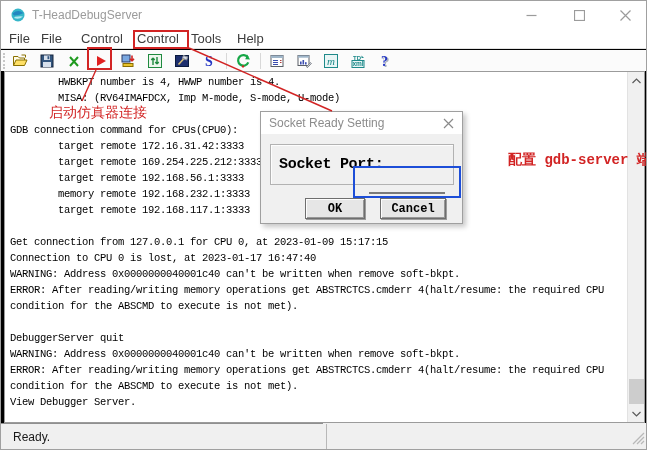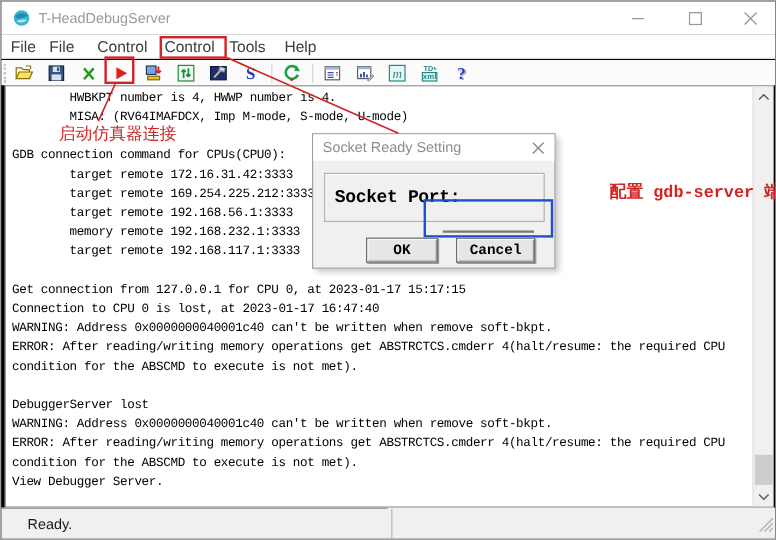--- a/index.html
+++ b/index.html
@@ -75,21 +75,21 @@
   .play-box{left:86px;top:46px;width:25px;height:23px;}
   .overlay-svg{position:absolute;left:0;top:0;width:647px;height:450px;pointer-events:none;}
   .port-note{
     position:absolute;left:461px;top:150px;font-size:14px;font-weight:bold;color:#d22424;white-space:nowrap;
     font-family:Liberation Mono, monospace;
     margin-left:46px;
   }
   
   .statusbar{position:absolute;left:0;top:422px;width:100%;height:27px;background:#f0f0f0;}
   .status-left{position:absolute;left:0;top:0;width:322px;height:100%;border-top:1px solid #8f8f8f;}
-  .status-msg{position:absolute;left:22px;top:6px;font-size:12px;color:#1a1a1a;}
+  .status-msg{position:absolute;left:12px;top:6px;font-size:12px;color:#1a1a1a;}
   .status-div{position:absolute;left:325px;top:1px;width:1px;height:26px;background:#b8b8b8;}
   .resize-grip{position:absolute;right:1px;bottom:1px;}
 </style>
 </head>
 <body>
 
 <div class="window">
 
   <div class="titlebar">
     <span class="app-icon">
@@ -233,27 +233,27 @@
         <div class="cline">        HWBKPT number is 4, HWWP number is 4.</div>
         <div class="cline">        MISA: (RV64IMAFDCX, Imp M-mode, S-mode, U-mode)</div>
         <div class="cline ann">启动仿真器连接</div>
         <div class="cline">GDB connection command for CPUs(CPU0):</div>
         <div class="cline">        target remote 172.16.31.42:3333</div>
         <div class="cline">        target remote 169.254.225.212:3333</div>
         <div class="cline">        target remote 192.168.56.1:3333</div>
         <div class="cline">        memory remote 192.168.232.1:3333</div>
         <div class="cline">        target remote 192.168.117.1:3333</div>
         <div class="cline">&nbsp;</div>
-        <div class="cline">Get connection from 127.0.0.1 for CPU 0, at 2023-01-17 15:17:15</div>
+        <div class="cline">Get connection from 127.0.0.1 for CPU 0, at 2023-01-09 15:17:15</div>
         <div class="cline">Connection to CPU 0 is lost, at 2023-01-17 16:47:40</div>
         <div class="cline">WARNING: Address 0x0000000040001c40 can't be written when remove soft-bkpt.</div>
         <div class="cline">ERROR: After reading/writing memory operations get ABSTRCTCS.cmderr 4(halt/resume: the required CPU</div>
         <div class="cline">condition for the ABSCMD to execute is not met).</div>
         <div class="cline">&nbsp;</div>
-        <div class="cline">DebuggerServer lost</div>
+        <div class="cline">DebuggerServer quit</div>
         <div class="cline">WARNING: Address 0x0000000040001c40 can't be written when remove soft-bkpt.</div>
         <div class="cline">ERROR: After reading/writing memory operations get ABSTRCTCS.cmderr 4(halt/resume: the required CPU</div>
         <div class="cline">condition for the ABSCMD to execute is not met).</div>
         <div class="cline">View Debugger Server.</div>
       </div>
     <div class="vscroll">
       <span class="sb-arrow sb-up">
         <svg width="9" height="6" viewBox="0 0 9 6">
             <polyline points="0.5,5 4.5,1 8.5,5" fill="none" stroke="#5a5a5a" stroke-width="1.2"></polyline>
           </svg>

